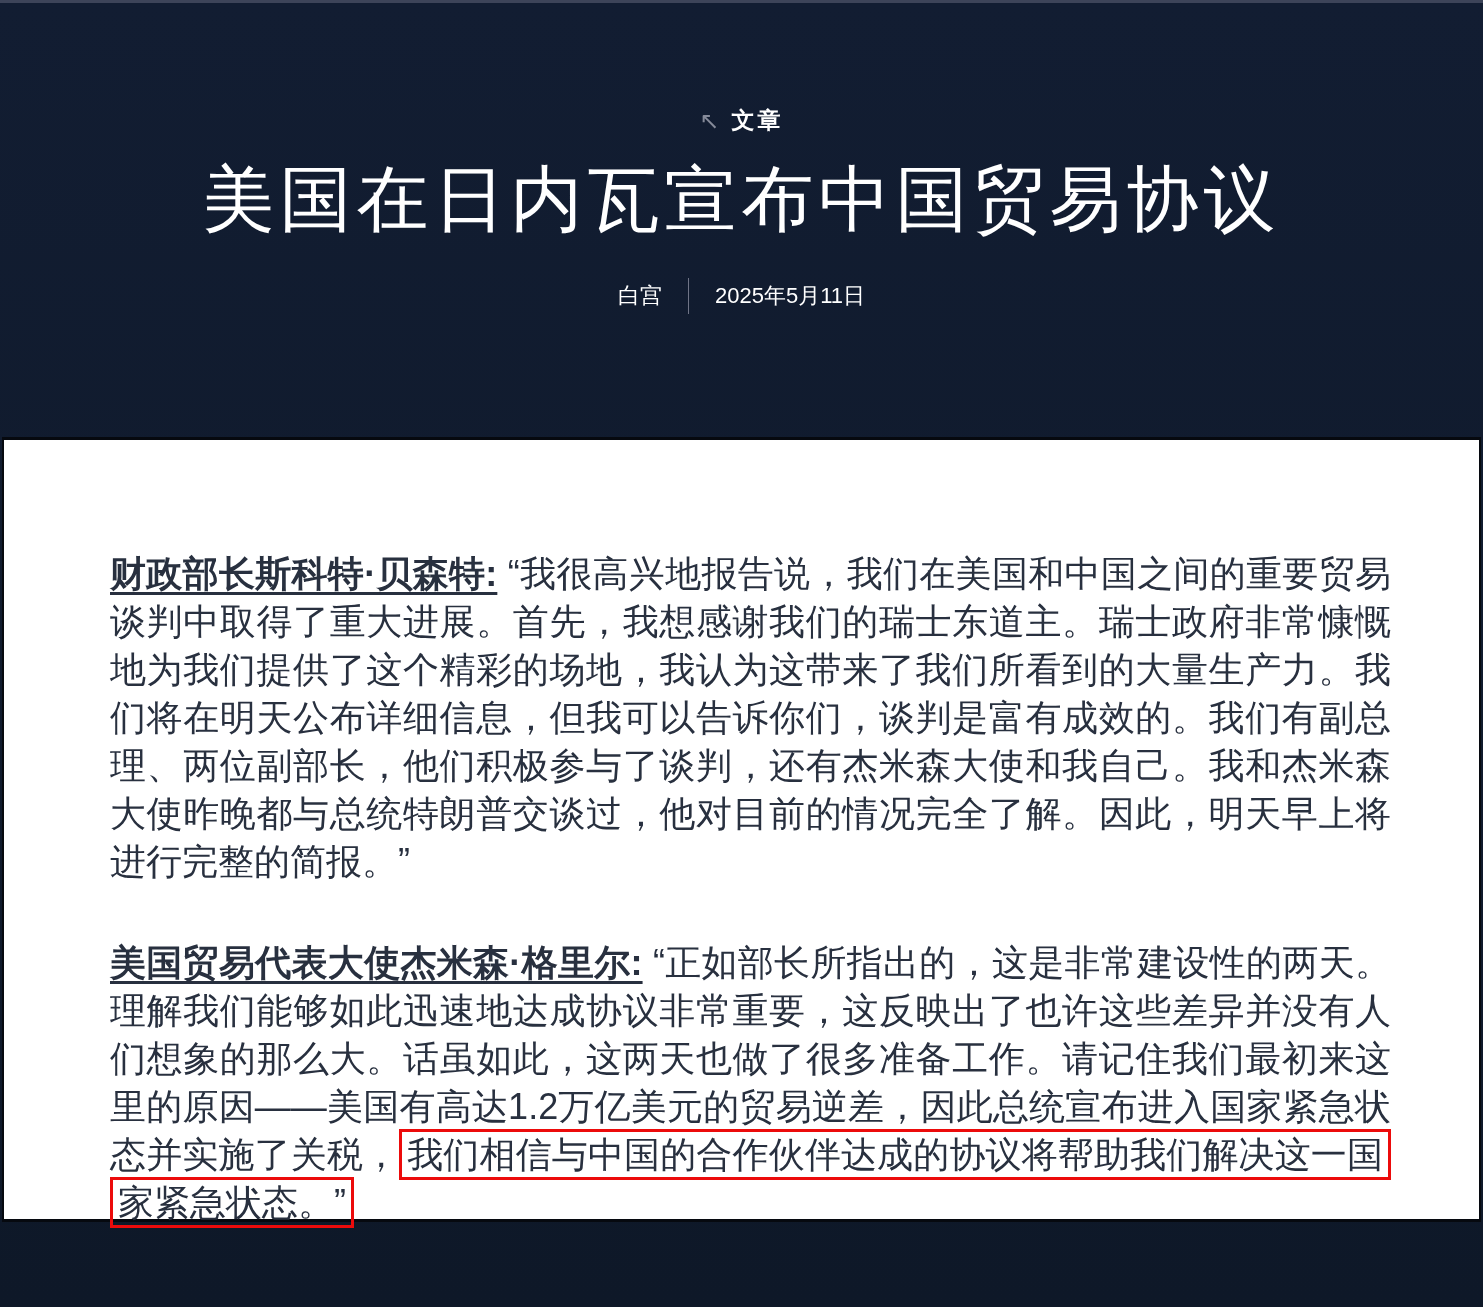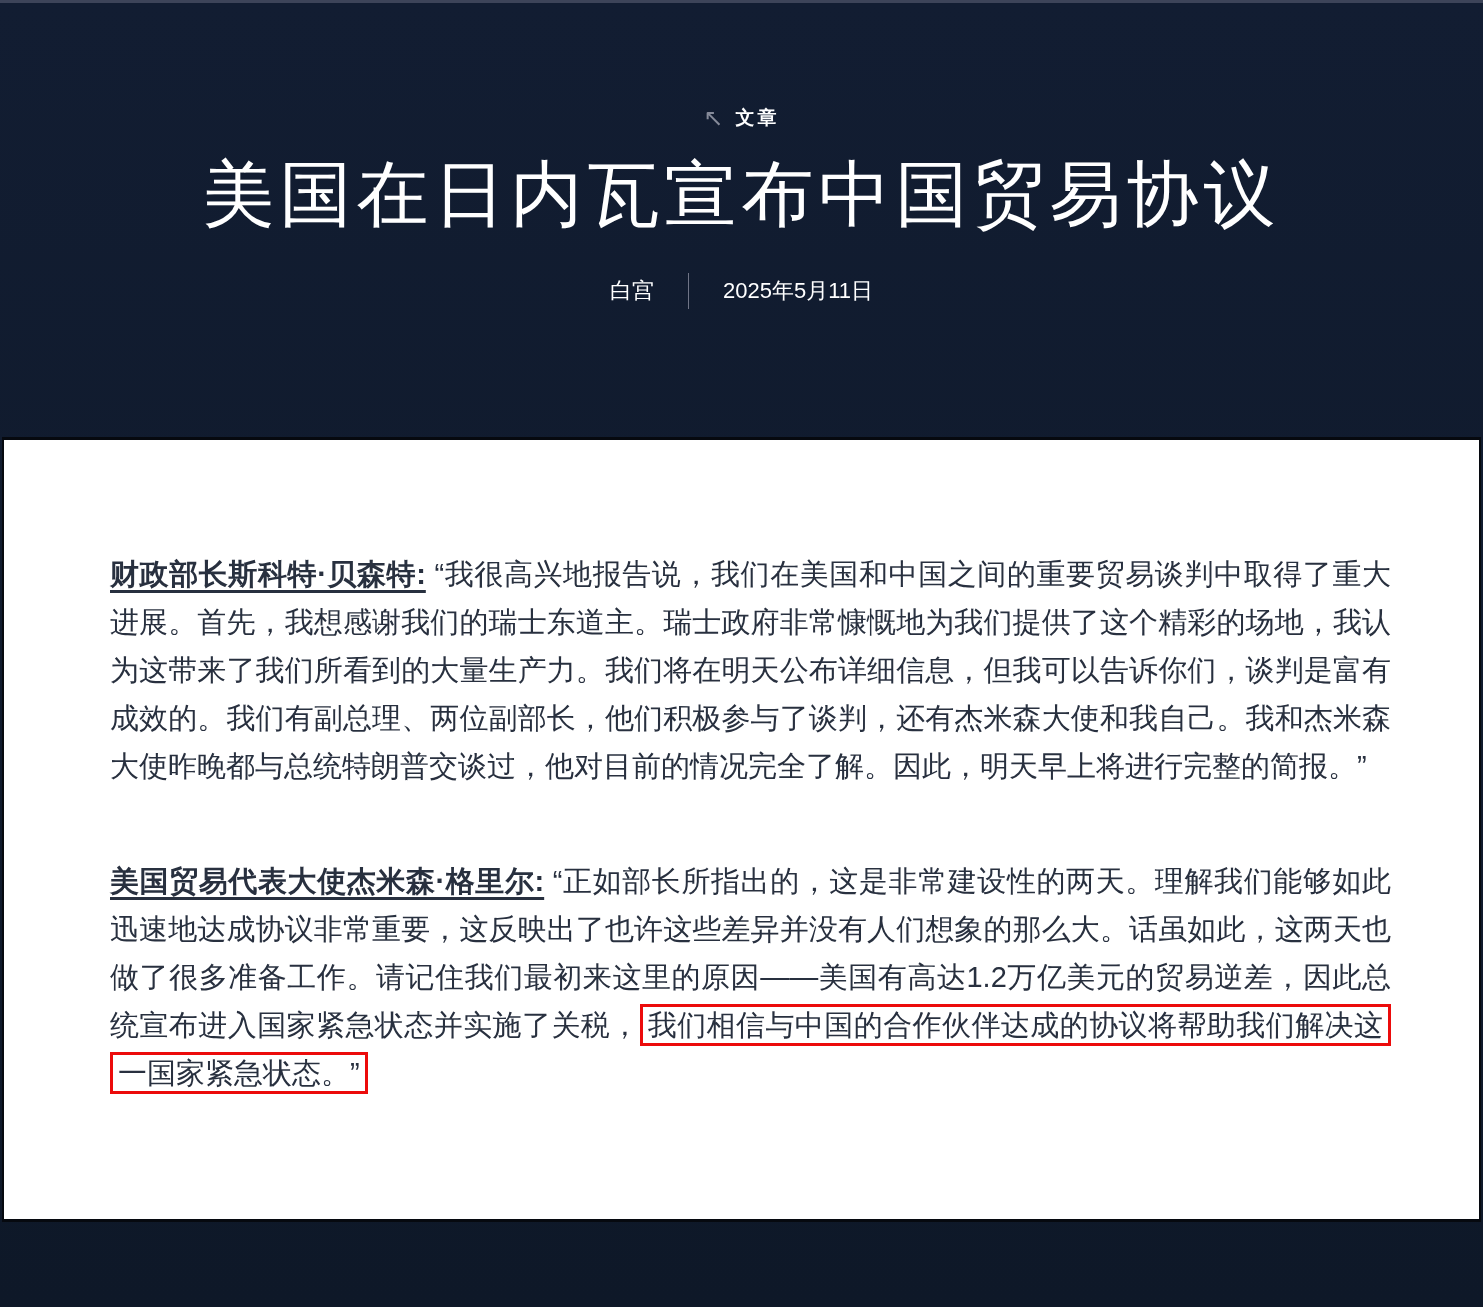--- a/index.html
+++ b/index.html
@@ -30,66 +30,66 @@
     align-items: center;
     gap: 12px;
     cursor: pointer;
   }
   .eyebrow .arrow {
     color: #858a99;
     font-size: 24px;
     line-height: 1;
   }
   .eyebrow .eyebrow-label {
-    font-size: 19px;
+    font-size: 23px;
     font-weight: 700;
     letter-spacing: 3px;
     color: #ffffff;
   }
   .hero-title {
     margin-top: 18px;
     font-family: "Liberation Serif", "DejaVu Serif", serif;
     font-weight: 400;
     font-size: 72px;
     letter-spacing: 5px;
     line-height: 1.3;
     color: #ffffff;
     white-space: nowrap;
   }
   .hero-meta {
     margin-top: 30px;
     display: flex;
     justify-content: center;
     align-items: center;
-    gap: 34px;
+    gap: 26px;
     font-size: 22px;
     color: #ffffff;
   }
   .meta-divider {
     width: 1px;
     height: 36px;
     background: #6f7486;
   }
   
   .content-card {
     margin: 0 2px;
     height: 785px;
     background: #ffffff;
     border: 2px solid #06090f;
     border-top-width: 3px;
     border-bottom-width: 3px;
     padding: 110px 88px 0 106px;
   }
   .para {
-    font-size: 29px;
+    font-size: 36px;
     line-height: 48px;
     color: #28303f;
     text-align: justify;
   }
-  .para + .para { margin-top: 67px; }
+  .para + .para { margin-top: 53px; }
   .speaker {
     font-weight: 700;
     text-decoration: underline;
     text-decoration-thickness: 3px;
     text-underline-offset: 6px;
   }
   .highlight {
     border: 3px solid #ec0b0b;
     padding: 2px 5px;
     -webkit-box-decoration-break: clone;

